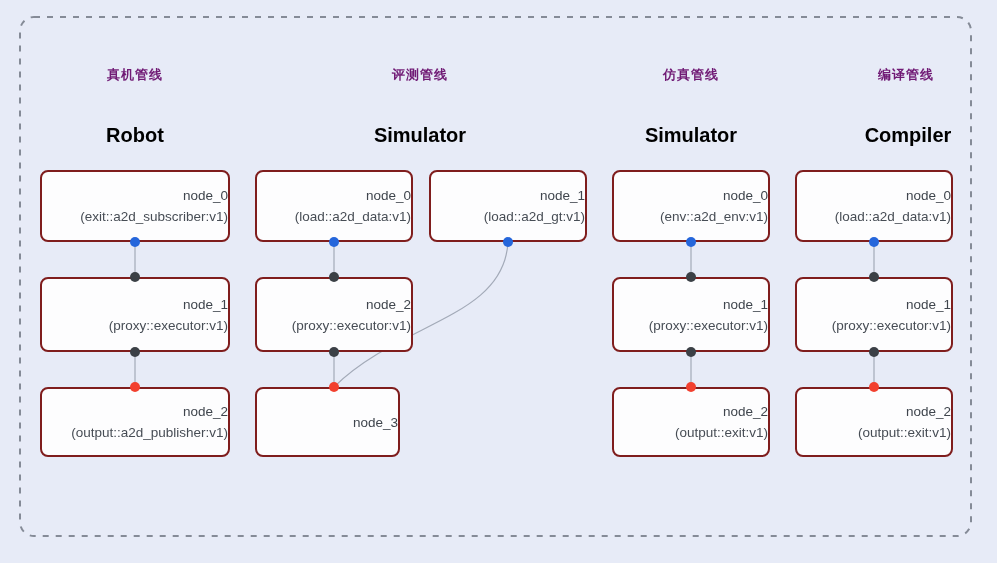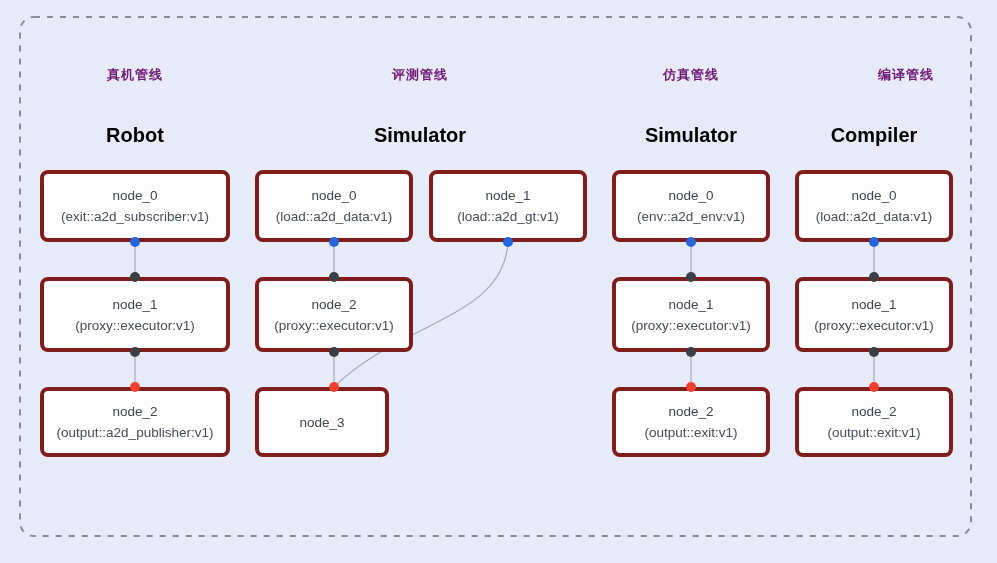--- a/index.html
+++ b/index.html
@@ -42,25 +42,25 @@
     top: 124px;
     font-size: 20px;
     font-weight: 700;
     color: #000000;
     white-space: nowrap;
   }
   .node {
     position: absolute;
     box-sizing: border-box;
     background: #FDFDFE;
-    border: 4px solid #7f1d1d;
+    border: 2px solid #7f1d1d;
     border-radius: 8px;
     display: flex;
     flex-direction: column;
-    align-items: center;
+    align-items: flex-end;
     justify-content: center;
     text-align: center;
   }
   .node-name {
     font-size: 13.5px;
     line-height: 21px;
     color: #3F454D;
   }
   .node-type {
     font-size: 13.5px;
@@ -102,21 +102,21 @@
         <div class="node-type">(load::a2d_data:v1)</div>
       </div>
       <div class="node" style="left: 429px; top: 170px; width: 158px; height: 72px;">
         <div class="node-name">node_1</div>
         <div class="node-type">(load::a2d_gt:v1)</div>
       </div>
       <div class="node" style="left: 255px; top: 277px; width: 158px; height: 75px;">
         <div class="node-name">node_2</div>
         <div class="node-type">(proxy::executor:v1)</div>
       </div>
-      <div class="node" style="left: 255px; top: 387px; width: 134px; height: 70px;">
+      <div class="node" style="left: 255px; top: 387px; width: 145px; height: 70px;">
         <div class="node-name">node_3</div>
       </div>
       <div class="node" style="left: 612px; top: 170px; width: 158px; height: 72px;">
         <div class="node-name">node_0</div>
         <div class="node-type">(env::a2d_env:v1)</div>
       </div>
       <div class="node" style="left: 612px; top: 277px; width: 158px; height: 75px;">
         <div class="node-name">node_1</div>
         <div class="node-type">(proxy::executor:v1)</div>
       </div>
@@ -157,15 +157,15 @@
       <circle cx="874" cy="387" r="5" fill="#F2402F"></circle>
     </svg>
   <div id="header-layer" class="layer">
       <div class="title-zh" style="left: 135px;">真机管线</div>
       <div class="title-en" style="left: 135px;">Robot</div>
       <div class="title-zh" style="left: 420px;">评测管线</div>
       <div class="title-en" style="left: 420px;">Simulator</div>
       <div class="title-zh" style="left: 691px; text-align: center;">仿真管线</div>
       <div class="title-en" style="left: 691px;">Simulator</div>
       <div class="title-zh" style="left: 906px;">编译管线</div>
-      <div class="title-en" style="left: 874px;">Compiler</div>
+      <div class="title-en" style="left: 908px;">Compiler</div>
     </div>
 </div>
 
 </body></html>

